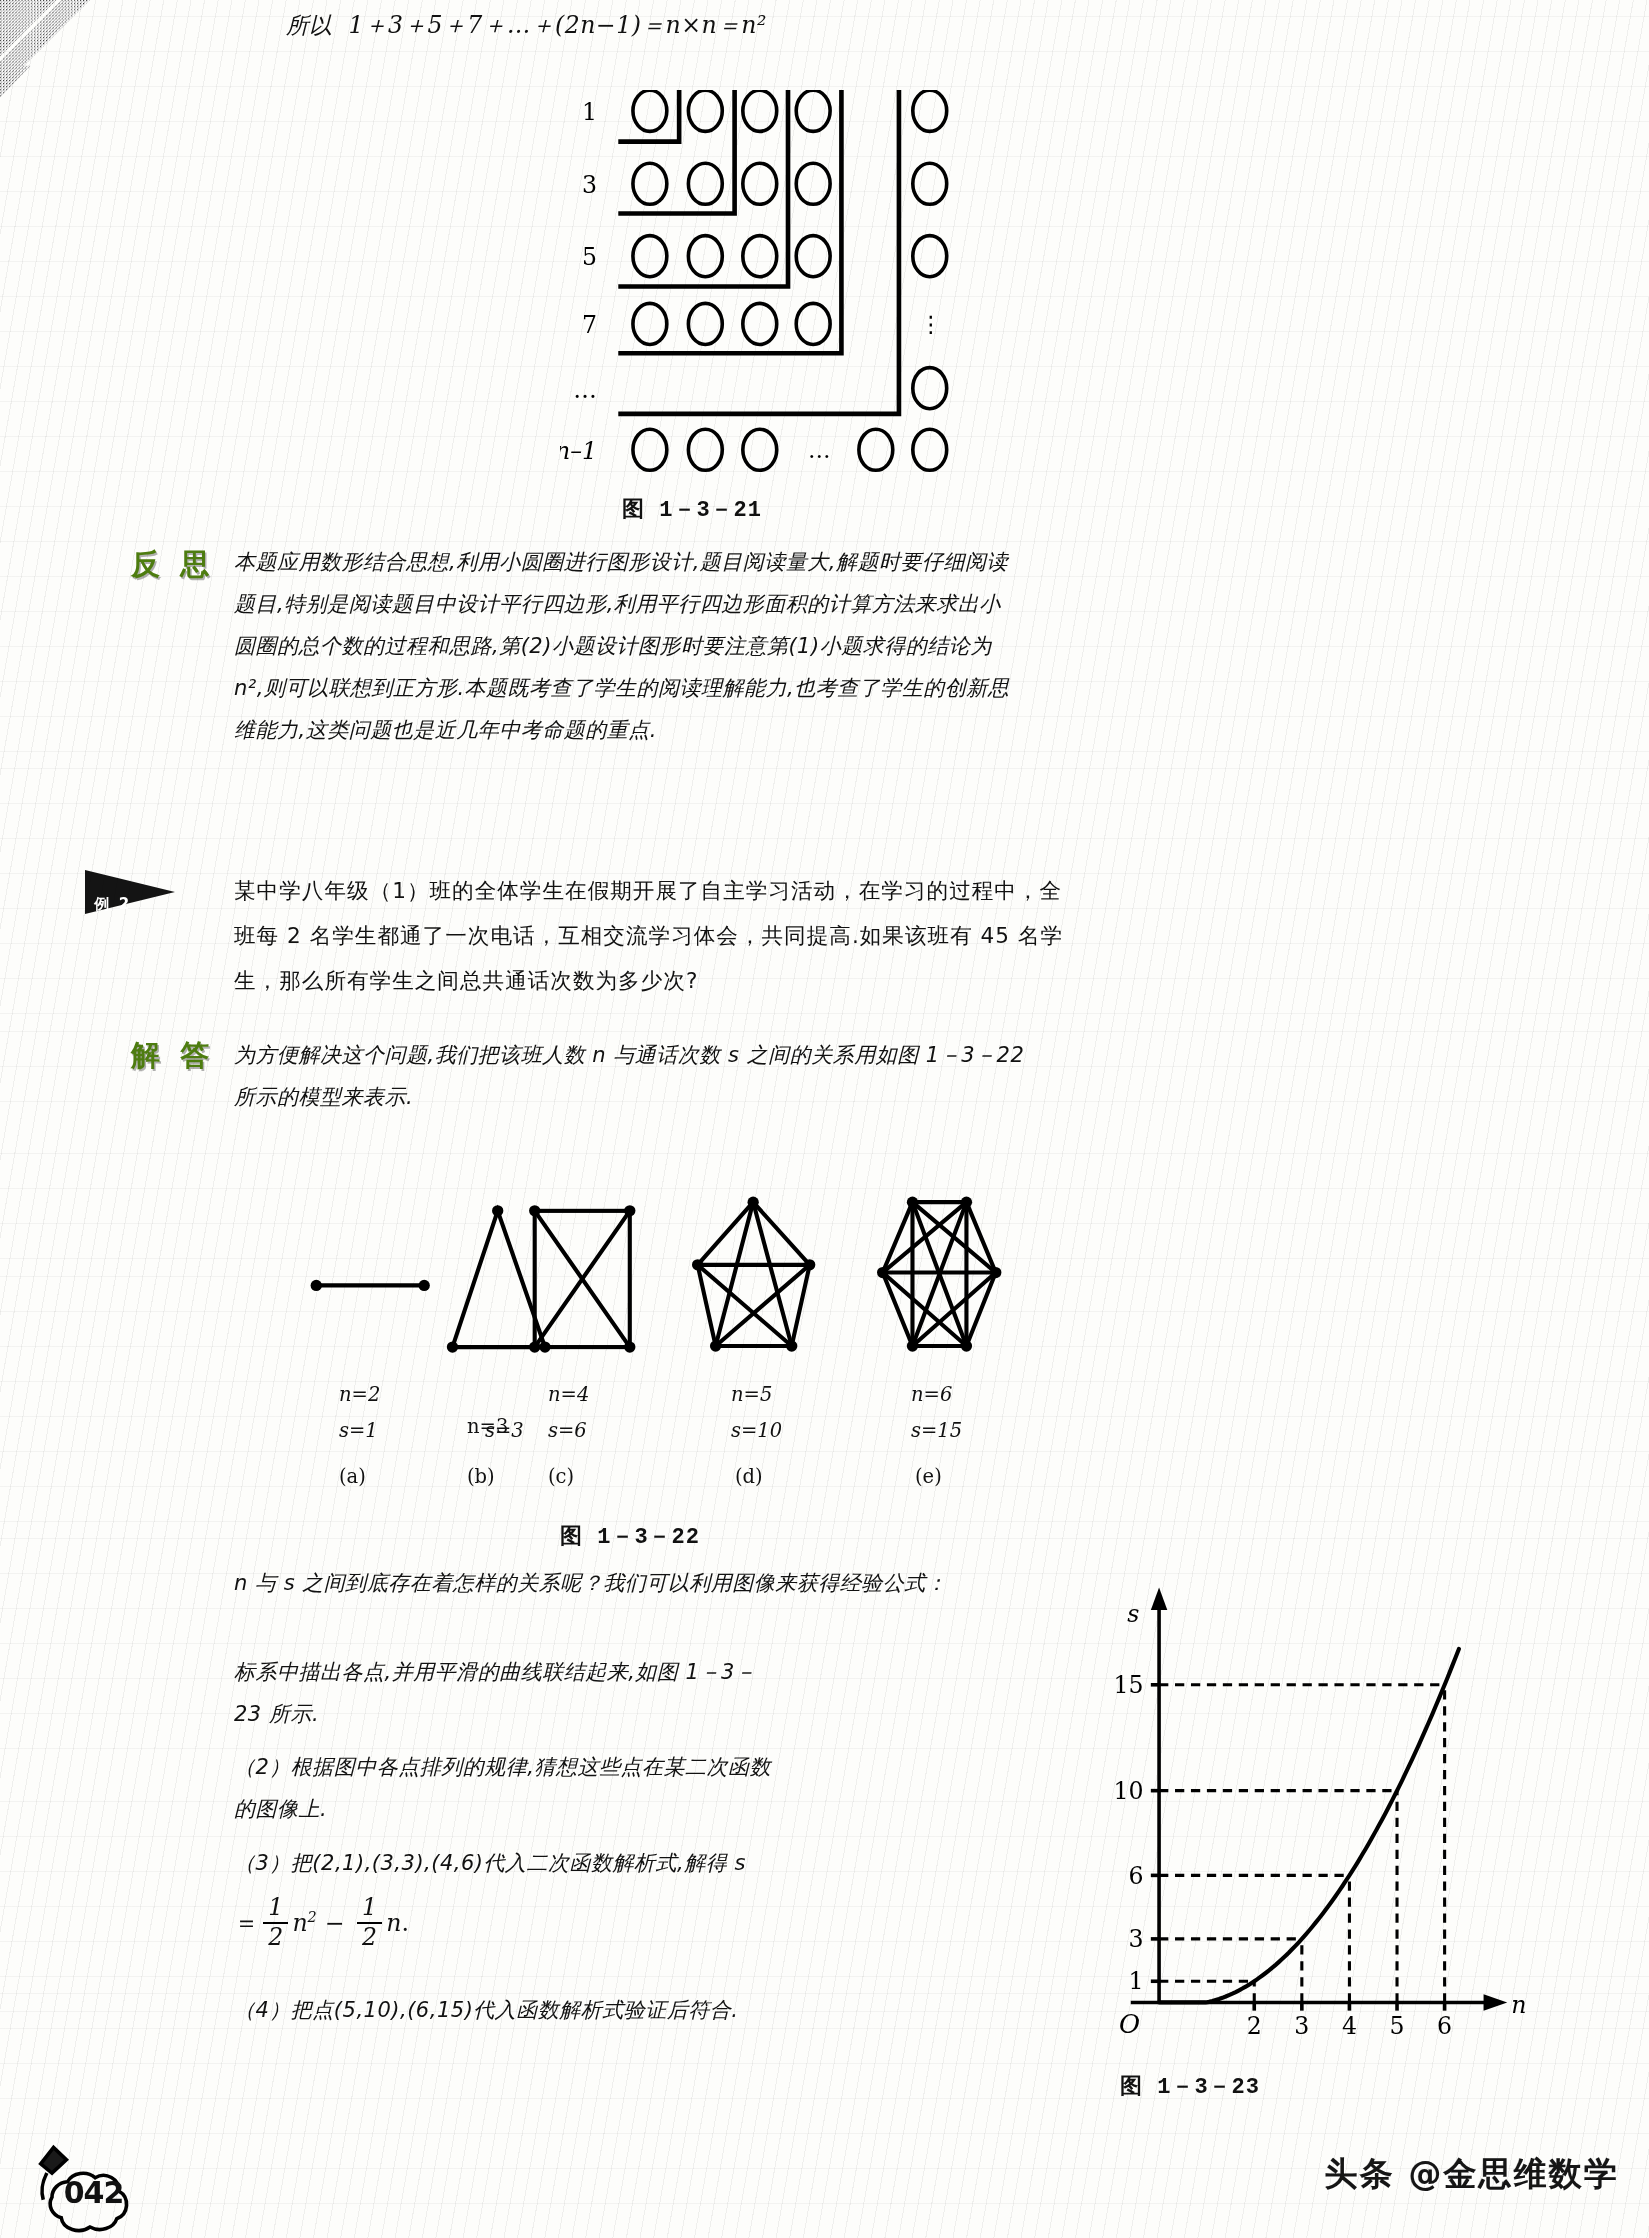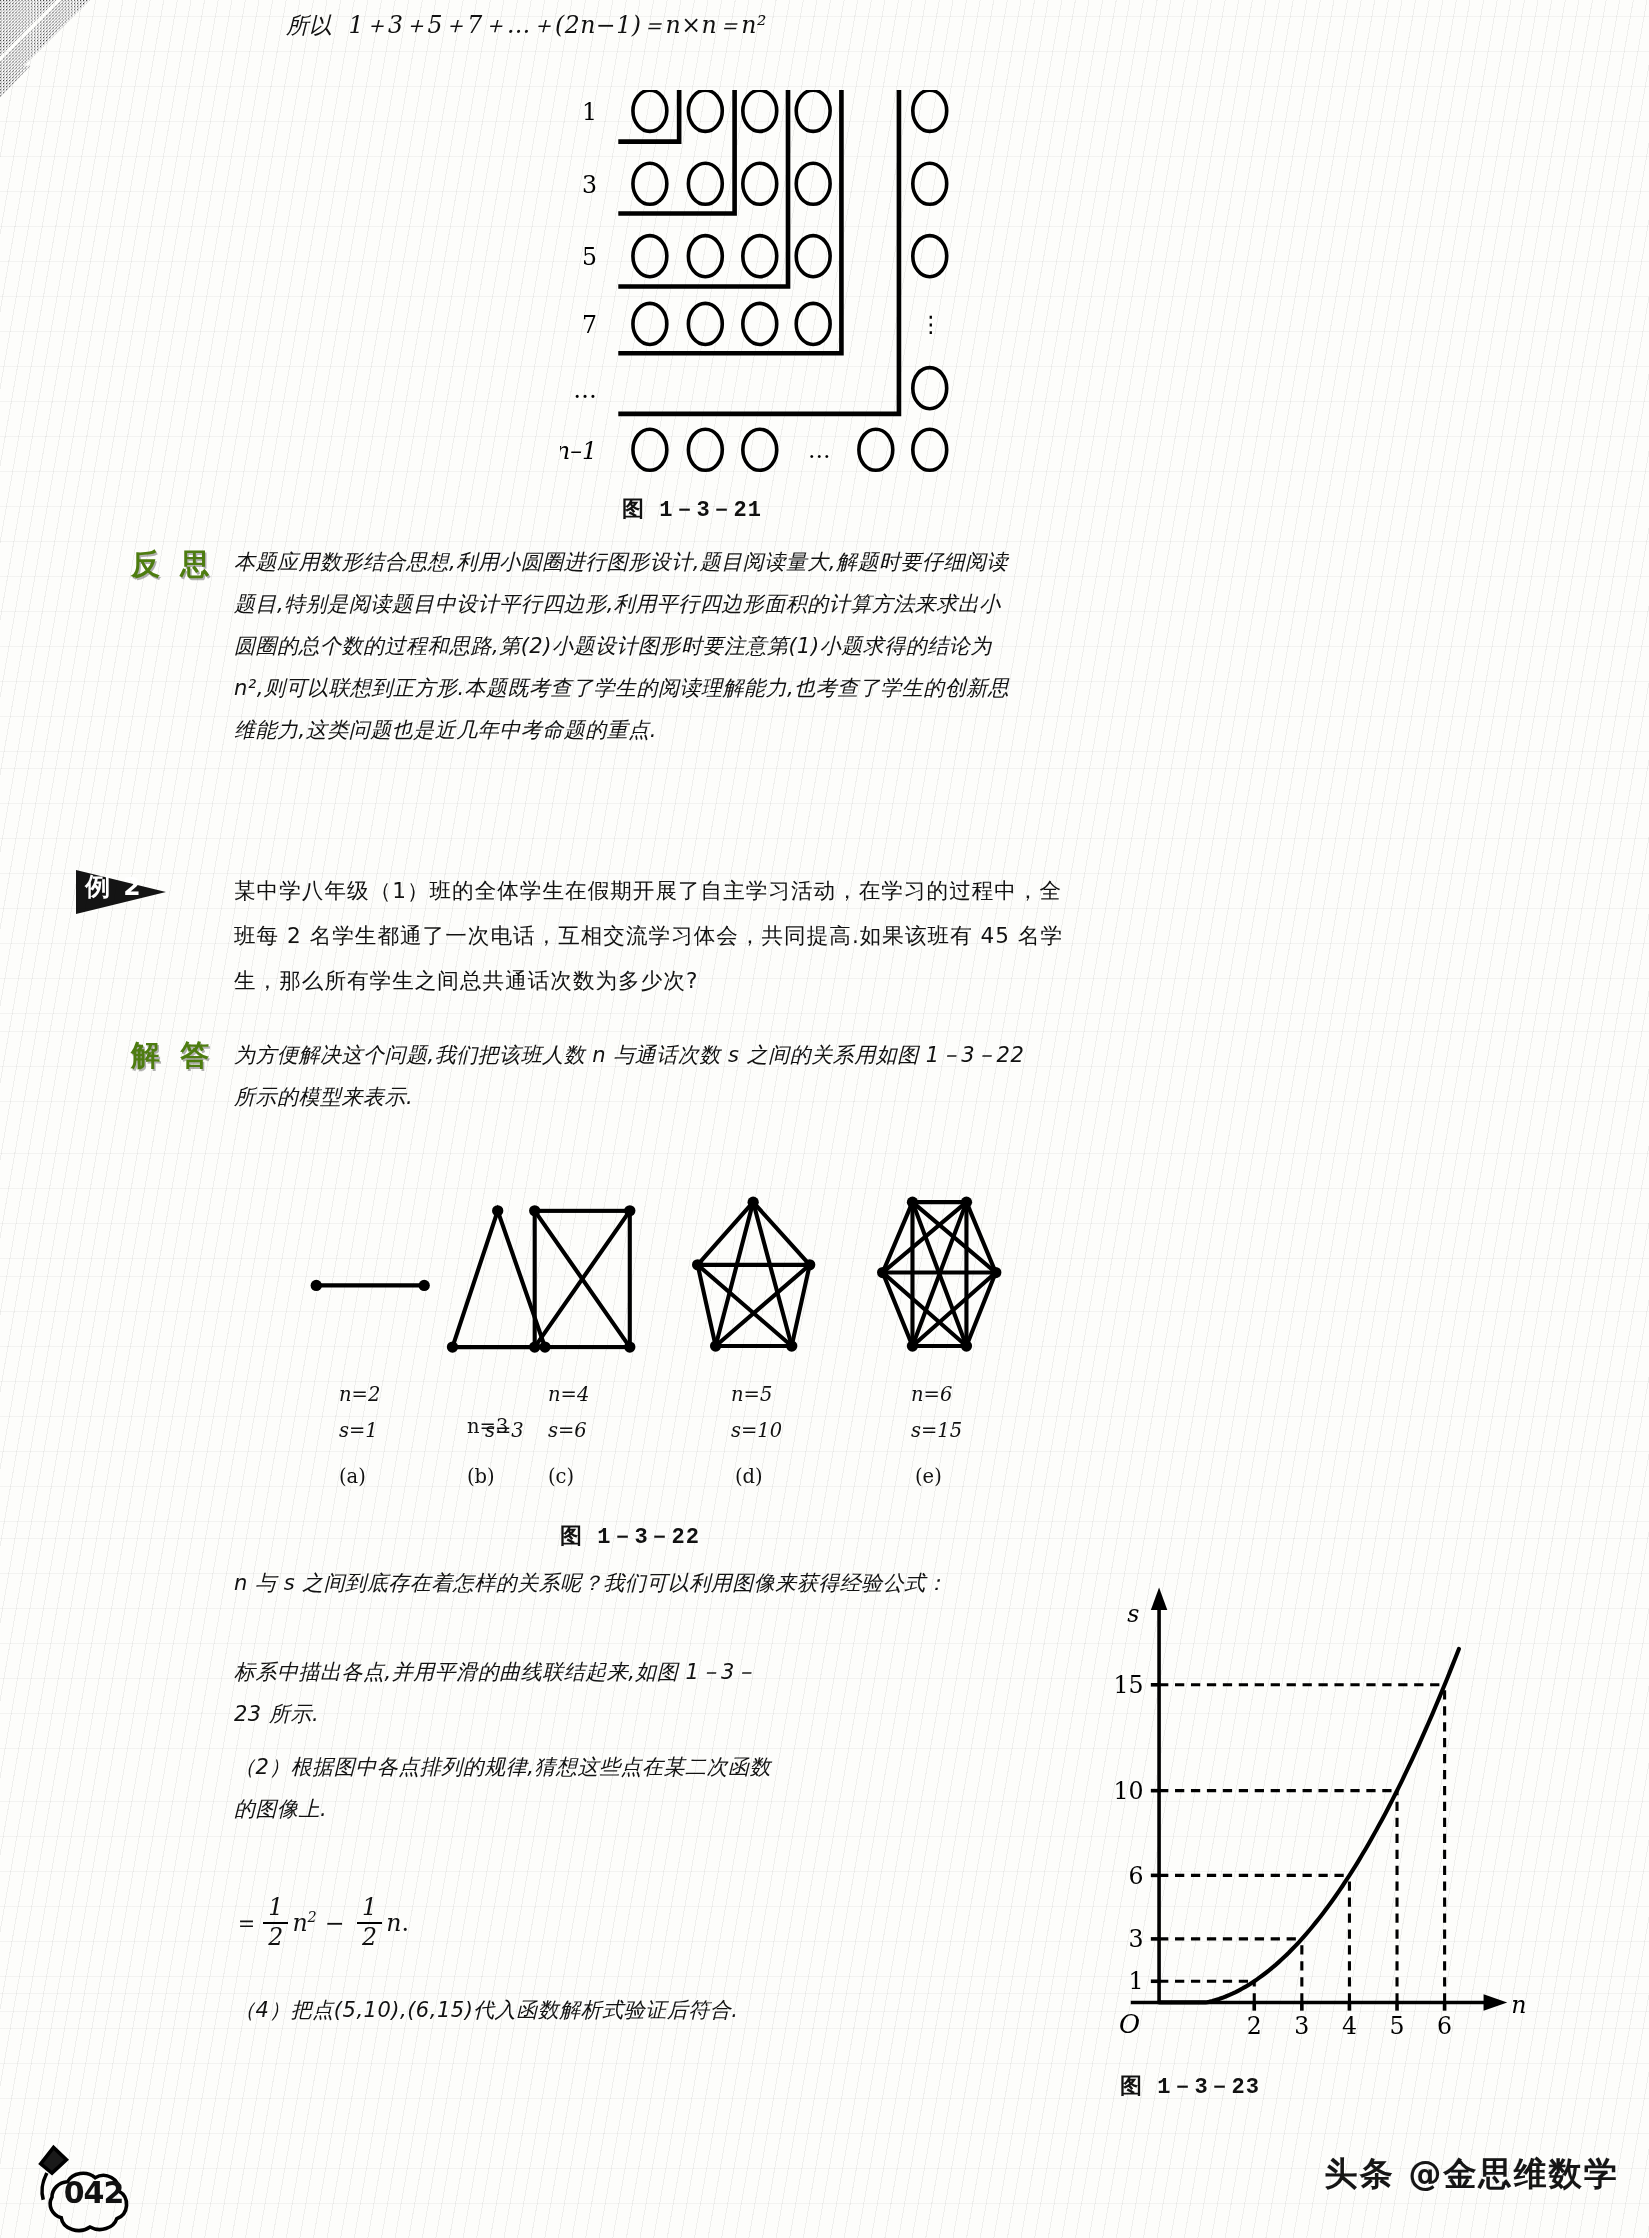--- a/index.html
+++ b/index.html
@@ -60,24 +60,24 @@
   }
 
   .para2{
     position:absolute;
     font-family:"DejaVu Sans","Liberation Sans",sans-serif;
     font-size:21.6px;line-height:43px;letter-spacing:1px;text-align:justify;
   }
 
   
   .ex-tag{
-    position:absolute;left:76px;top:870px;width:90px;height:44px;
-    font-family:"DejaVu Sans","Liberation Sans",sans-serif;
-    font-weight:bold;font-size:25px;color:#000;
-    display:flex;align-items:flex-start;
+    position:absolute;left:85px;top:870px;width:90px;height:44px;
+    font-family:"DejaVu Sans","Liberation Sans",sans-serif;
+    font-weight:bold;font-size:15px;color:#000;
+    display:flex;align-items:flex-end;
   }
   .ex-tag .tri{
     position:absolute;left:0;top:0;width:0;height:0;
     border-top:22px solid transparent;border-bottom:22px solid transparent;
     border-left:90px solid #000;opacity:.92;
   }
   .ex-tag span{position:relative;z-index:2;color:#fff;letter-spacing:2.1px;padding-left:9.3px;}
 
   
   #fig22{position:absolute;left:288px;top:1167px;width:1177px;height:355px;}
@@ -299,20 +299,21 @@
   <div class="cap" id="cap22">图 1－3－22</div>
 
   <div class="para" style="left:234px;top:1562px;width:1285px;">n 与 s 之间到底存在着怎样的关系呢？我们可以利用图像来获得经验公式：</div>
 
   <div class="para" style="left:234px;top:1651px;width:807px;">标系中描出各点,并用平滑的曲线联结起来,如图 1－3－</div>
   <div class="para" style="left:234px;top:1693px;width:807px;">23 所示.</div>
 
   <div class="para" style="left:234px;top:1746px;width:807px;">（2）根据图中各点排列的规律,猜想这些点在某二次函数</div>
   <div class="para" style="left:234px;top:1788px;width:807px;">的图像上.</div>
 
+  <div class="para" style="left:234px;top:1842px;width:807px;">（3）把(2,1),(3,3),(4,6)代入二次函数解析式,解得 s</div>
 
   <div style="position:absolute;left:234px;top:1896px;display:flex;align-items:center;font-size:23.6px;font-family:'DejaVu Serif','Liberation Serif',serif;">
     <span style="font-size:25px;">＝</span>
     <span style="display:inline-flex;flex-direction:column;align-items:center;margin:0 4.1px;line-height:1;">
       <span style="font-style:italic;padding:0 3.1px 2.1px;">1</span>
       <span style="border-top:2.1px solid #000;padding:2.1px 5.1px 0;font-style:italic;">2</span>
     </span>
     <span style="font-style:italic;">n<sup style="font-size:14.4px;">2</sup></span>
     <span style="margin:0 8.2px;">−</span>
     <span style="display:inline-flex;flex-direction:column;align-items:center;margin:0 4.1px;line-height:1;">

